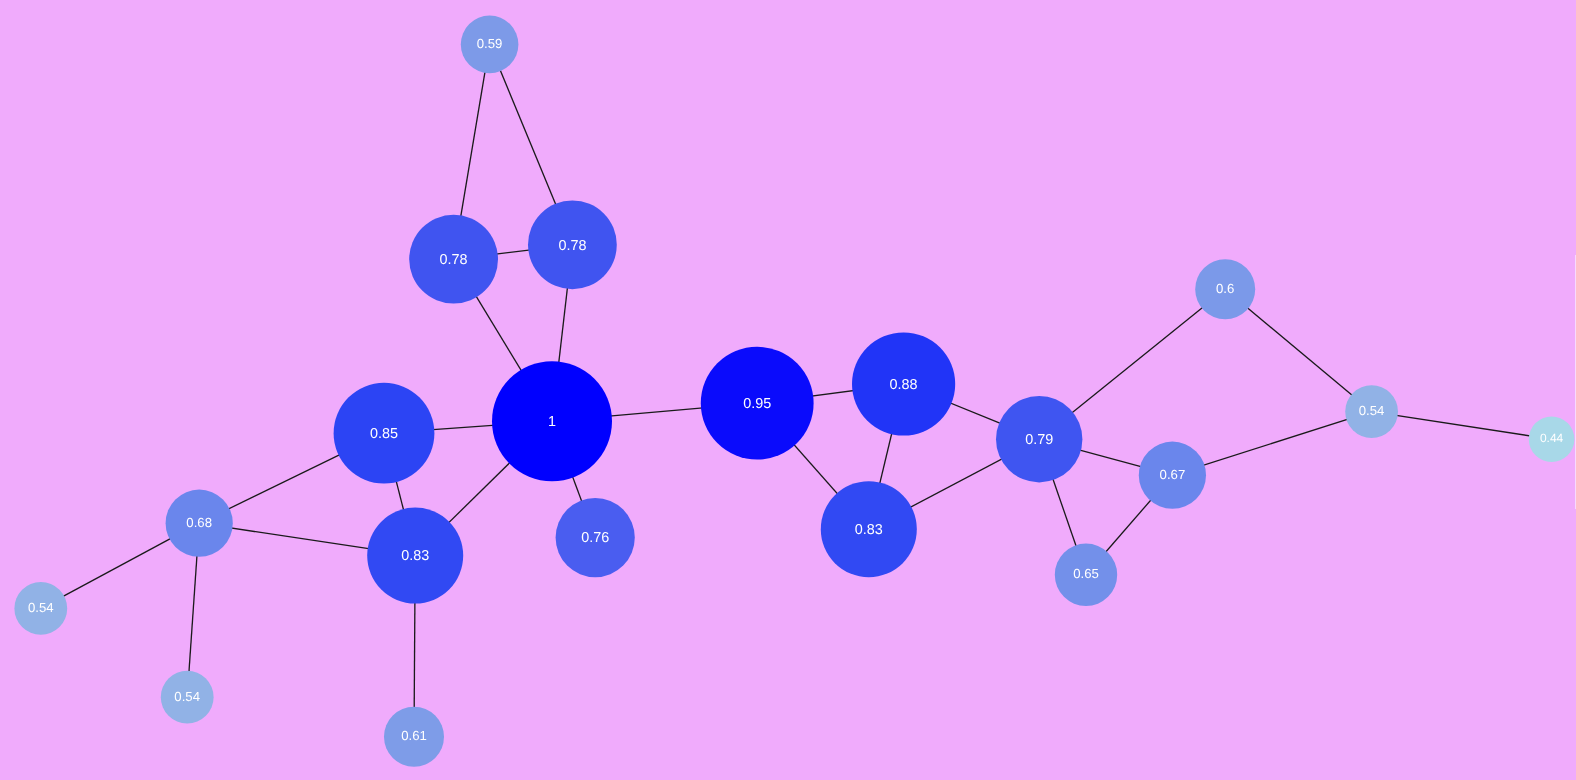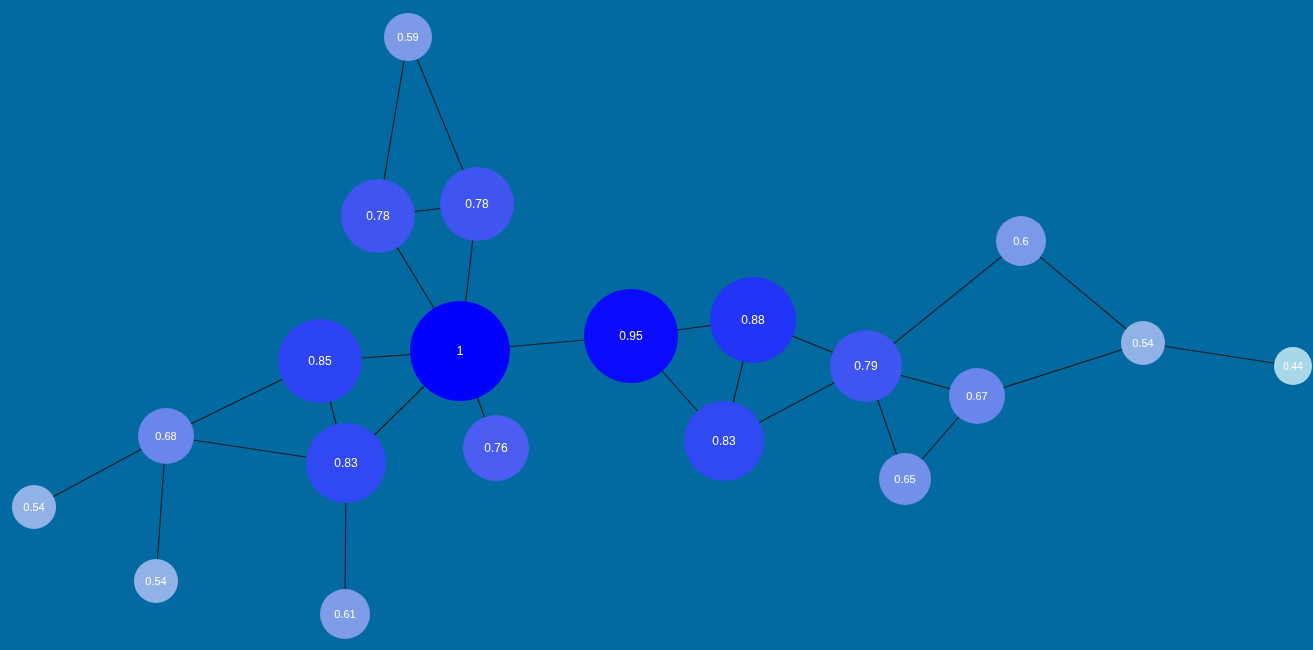--- a/index.html
+++ b/index.html
@@ -8,21 +8,21 @@
     padding: 0;
     background: #ffffff;
   }
   body {
     font-family: "Liberation Sans", sans-serif;
   }
   #graph-canvas {
     position: relative;
     width: 1313px;
     height: 650px;
-    background: #0369a1;
+    background: #f0abfc;
     overflow: hidden;
   }
   #graph-svg {
     position: absolute;
     top: 0;
     left: 0;
     width: 1313px;
     height: 650px;
     display: block;
   }

